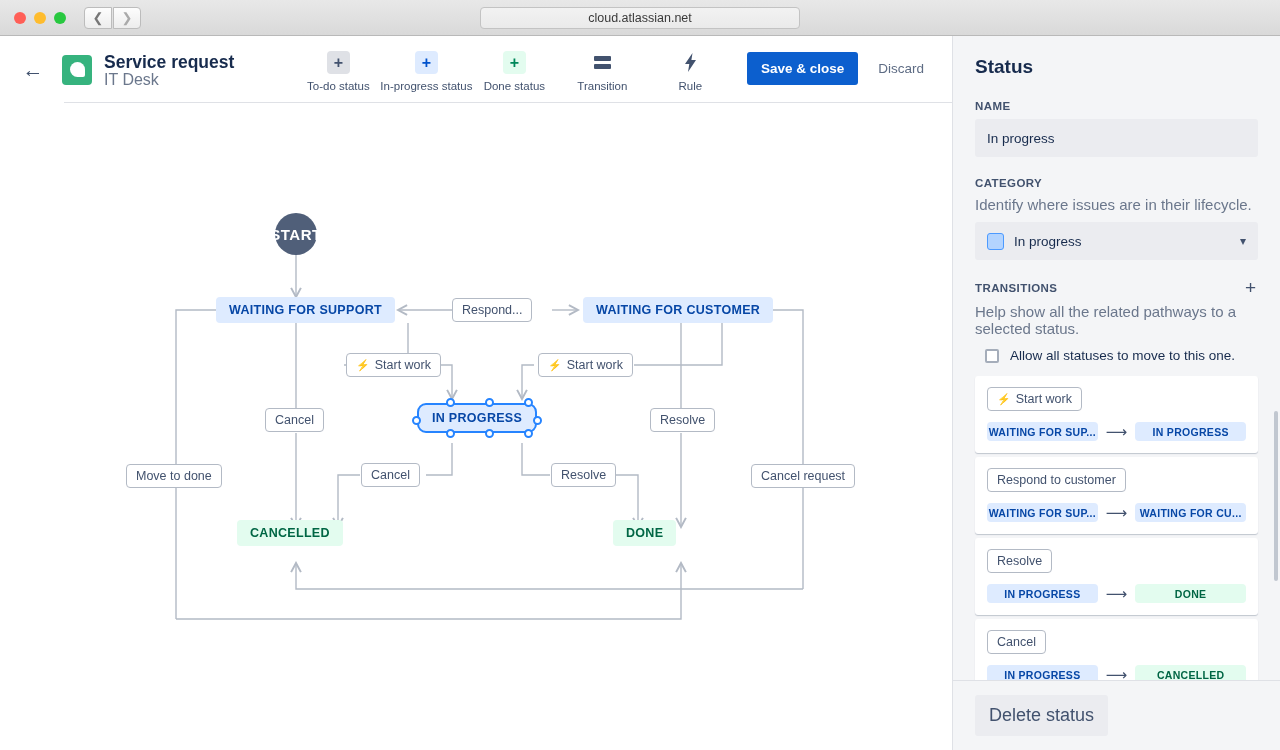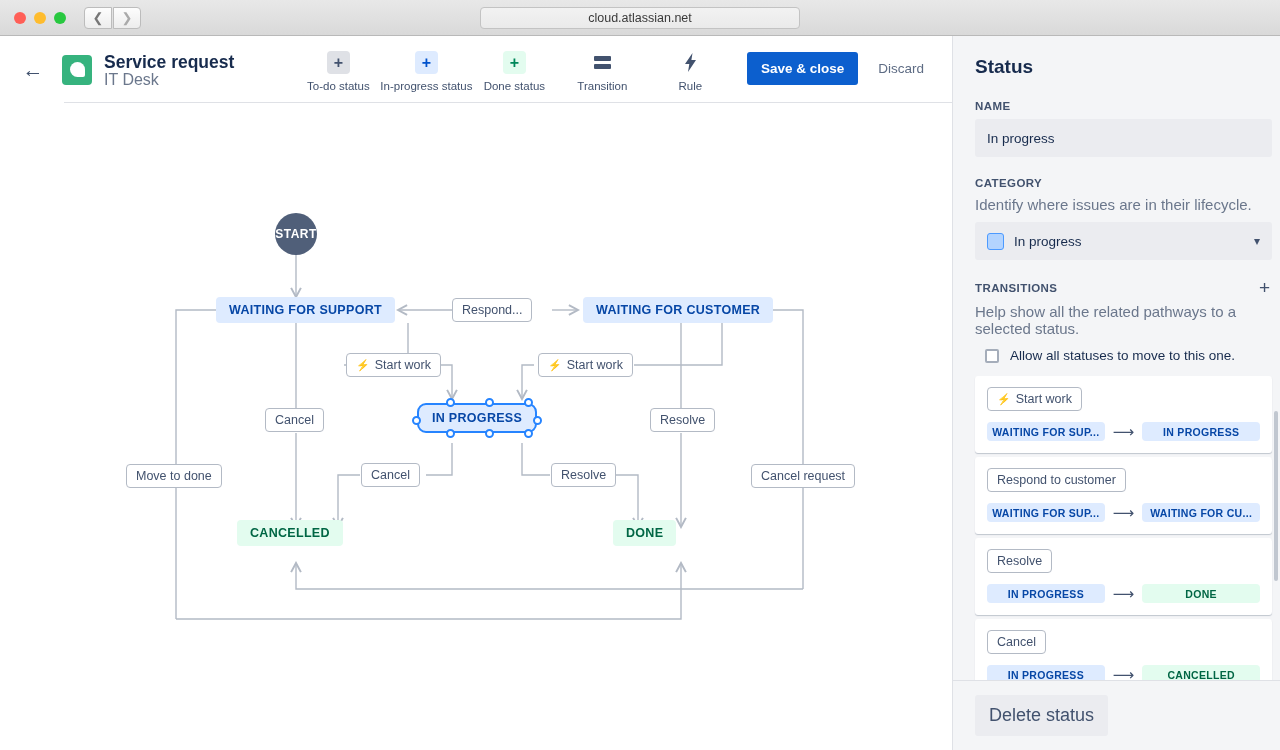--- a/index.html
+++ b/index.html
@@ -105,21 +105,21 @@
   .diagram svg { position: absolute; left: 0; top: 0; }
 
   .node {
     position: absolute; border-radius: 4px;
     display: flex; align-items: center; justify-content: center;
     font-size: 12.5px; font-weight: bold; letter-spacing: .3px;
     white-space: nowrap;
   }
   .node-start {
     width: 42px; height: 42px; border-radius: 50%;
-    background: #505f79; color: #fff; font-size: 12px; letter-spacing: .5px;
+    background: #505f79; color: #fff; font-size: 15px; letter-spacing: .5px;
   }
   .node-blue { background: #deebff; color: #0747a6; height: 26px; padding: 0 13px; }
   .node-green { background: #e3fcef; color: #006644; height: 26px; padding: 0 13px; }
 
   .node-selected {
     background: #deebff; color: #0747a6; height: 30px; padding: 0 13px;
     border: 2px solid #2684ff; border-radius: 9px;
   }
   .handle {
     position: absolute; width: 9px; height: 9px; border-radius: 50%;
@@ -128,21 +128,21 @@
 
   .edge-label {
     position: absolute; background: #fff; border: 1px solid #b3bac5;
     border-radius: 4px; height: 24px; padding: 0 9px;
     display: flex; align-items: center; gap: 5px;
     font-size: 12.5px; color: #42526e; white-space: nowrap;
   }
   .bolt { color: #42526e; font-size: 11px; }
 
   
-  .side-inner { padding: 20px 8px 0 22px; }
+  .side-inner { padding: 20px 22px 0 22px; }
   .side-title { font-size: 19px; font-weight: bold; color: #172b4d; margin-bottom: 22px; }
   .field-label {
     font-size: 11.5px; font-weight: bold; color: #42526e;
     letter-spacing: .4px; margin-bottom: 7px;
   }
   .field-hint { font-size: 15px; color: #6b778c; margin-bottom: 9px; }
   .input-box {
     background: #ebecf0; border: 2px solid transparent; border-radius: 3px;
     height: 38px; display: flex; align-items: center; padding: 0 10px;
     font-size: 13.5px; color: #172b4d;

